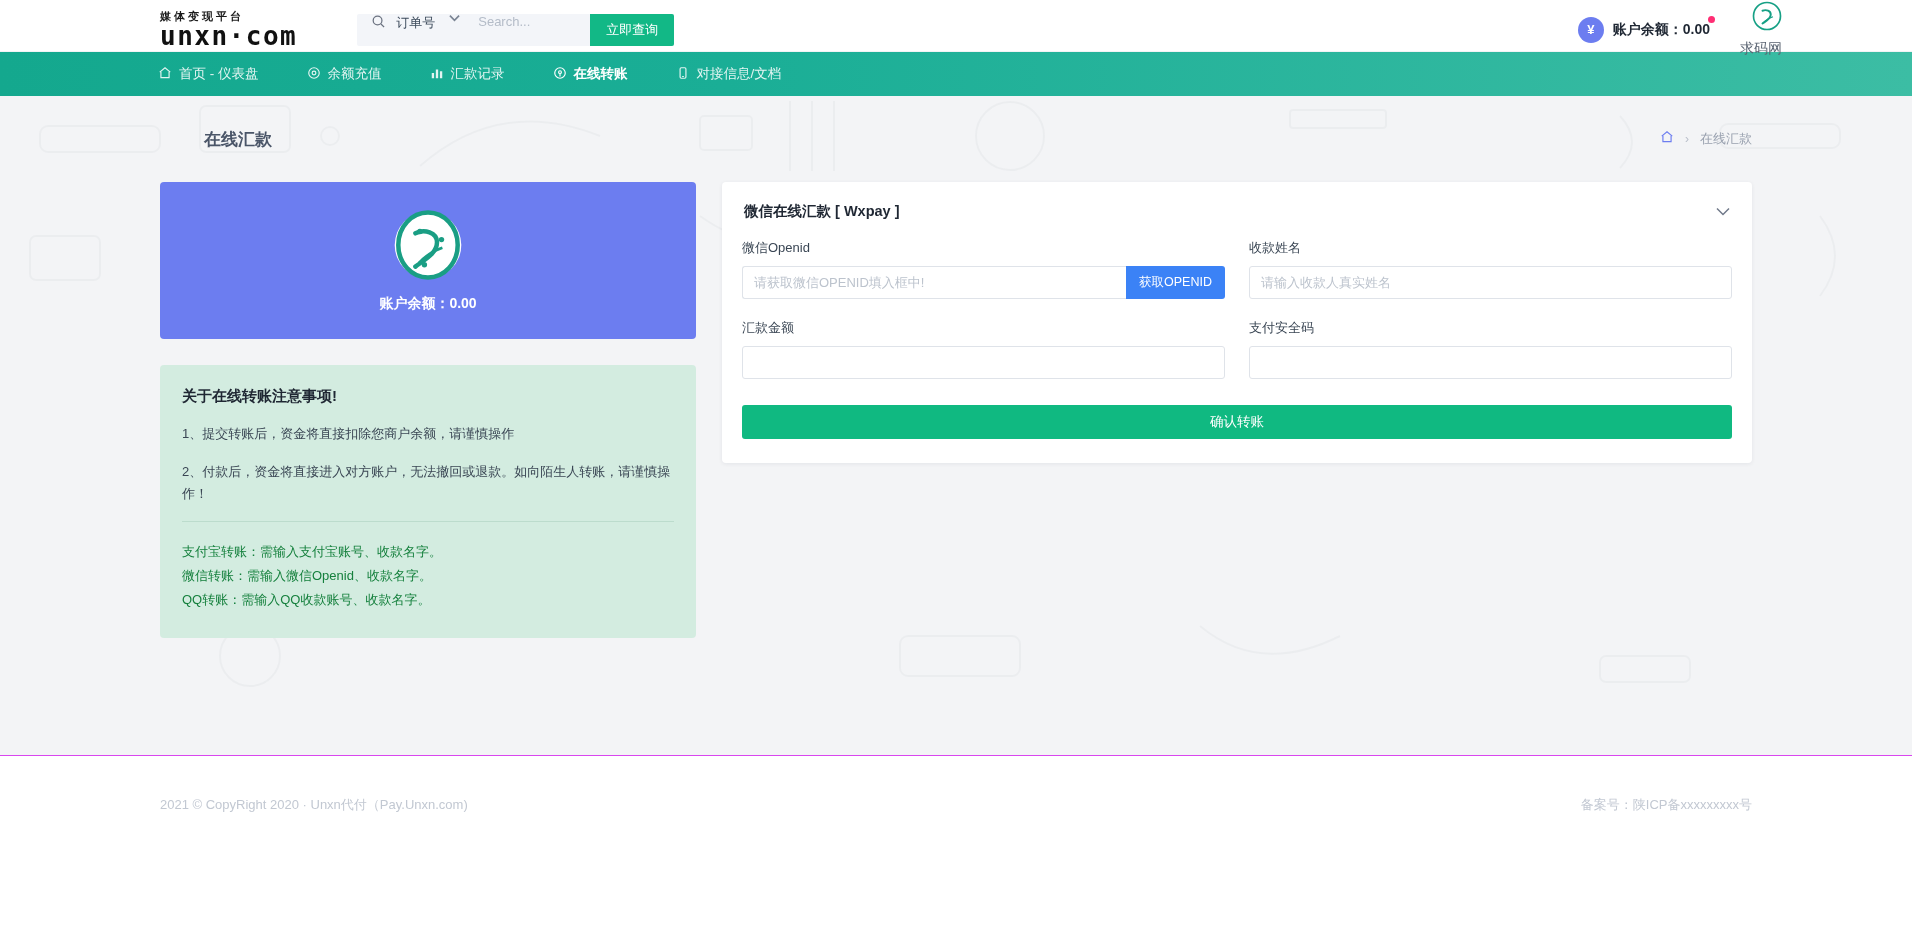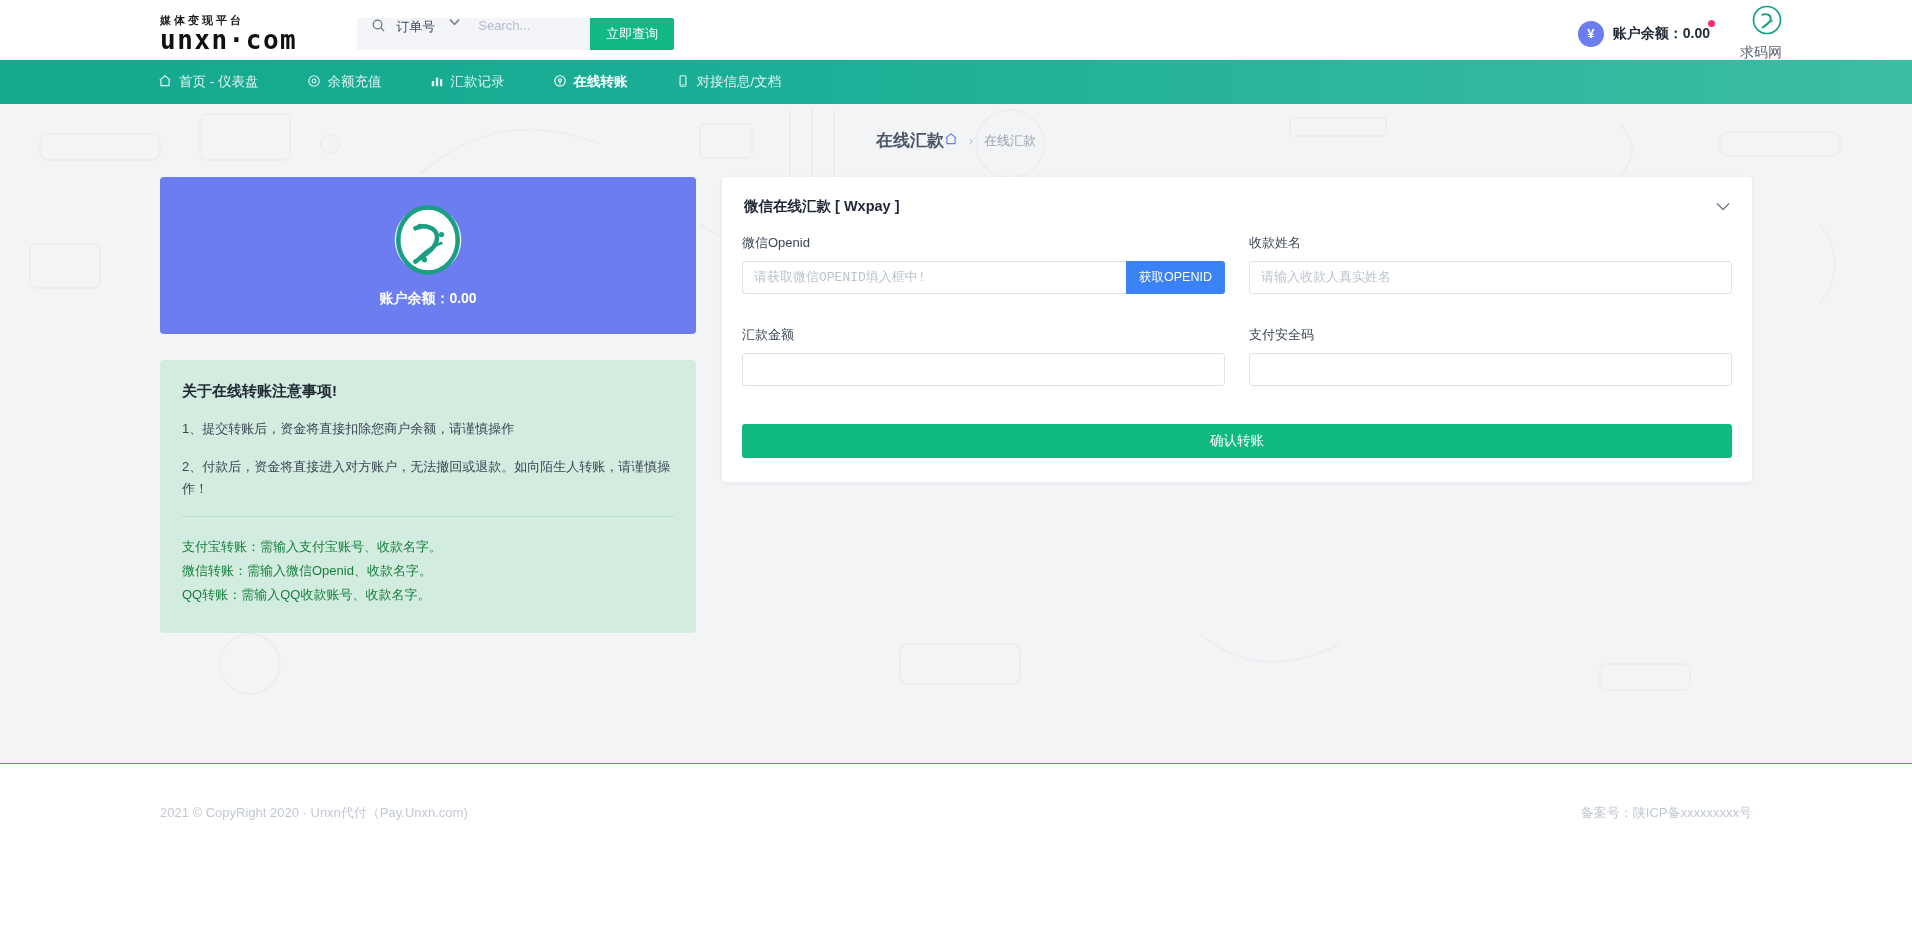--- a/index.html
+++ b/index.html
@@ -4,21 +4,21 @@
 <style>
   * { box-sizing: border-box; margin: 0; padding: 0; }
   html, body {
     width: 1912px; height: 934px;
     font-family: "Liberation Sans", "DejaVu Sans", sans-serif;
     background: #fff; overflow: hidden;
   }
 
   
   .header {
-    height: 60px; background: #ffffff;
+    height: 52px; background: #ffffff;
     display: flex; align-items: center;
     padding: 8px 130px 0 160px;
     border-bottom: 1px solid #f2f3f5;
   }
   .brand { display: flex; flex-direction: column; justify-content: center; margin-right: 60px; }
   .brand-top {
     font-size: 11px; letter-spacing: 3px; color: #1b1b1b;
     font-weight: 700; line-height: 13px;
   }
   .brand-main {
@@ -80,21 +80,21 @@
 
   
   .page {
     height: 659px; background: #f3f4f6; position: relative; overflow: hidden;
   }
   .page-bg {
     position: absolute; inset: 0; opacity: .55; pointer-events: none;
   }
   .page-inner { position: relative; padding: 0 160px; }
   .page-head {
-    display: flex; align-items: center; height: 73px; justify-content: center;
+    display: flex; align-items: center; height: 86px; justify-content: space-between; margin-left: 44px;
   }
   .page-title { font-size: 17px; font-weight: 700; color: #4a5568; }
   .crumb { display: flex; align-items: center; gap: 11px; }
   .crumb-sep { color: #b9bfca; font-size: 12px; }
   .crumb-cur { font-size: 13px; color: #98a0ae; }
 
   .cols { display: flex; gap: 26px; align-items: flex-start; }
   .col-left { width: 536px; flex: none; }
   .col-right { flex: 1; }
 
@@ -121,28 +121,28 @@
   }
   .panel-head {
     display: flex; align-items: center; justify-content: space-between;
     padding: 20px 22px 16px 22px;
   }
   .panel-title { font-size: 14.5px; color: #1f2733; font-weight: 700; }
   .panel-chev { color: #70798a; display: flex; }
 
   .form { padding: 2px 20px 24px 20px; }
   .row { display: flex; gap: 24px; }
-  .field { flex: 1; margin-bottom: 32px; }
+  .field { flex: 1; margin-bottom: 20px; }
   .field label {
     display: block; font-size: 13px; color: #3a4654; margin-bottom: 9px;
   }
   .inp {
     width: 100%; height: 33px; border: 1px solid #dfe3e9; border-radius: 3px;
     padding: 14px 11px; font-size: 13px; color: #3a4654; outline: none;
-    background: #fff; font-family: Liberation Mono, monospace;
+    background: #fff; font-family: Liberation Sans, sans-serif;
   }
   .inp::placeholder { color: #bcc3cd; }
   .inp-group { display: flex; }
   .inp-group .inp { border-radius: 3px 0 0 3px; border-right: 0; }
   .addon-btn {
     background: #3b82f6; color: #fff; border: 0; padding: 0 13px;
     height: 33px; font-size: 12.5px; cursor: pointer; border-radius: 0 3px 3px 0;
     white-space: nowrap; font-family: "Liberation Sans", sans-serif;
   }
   .submit {

